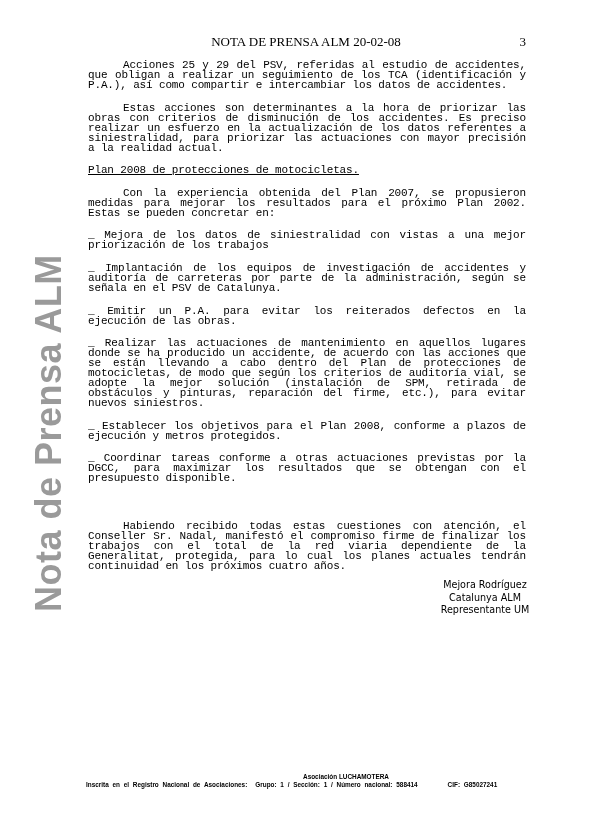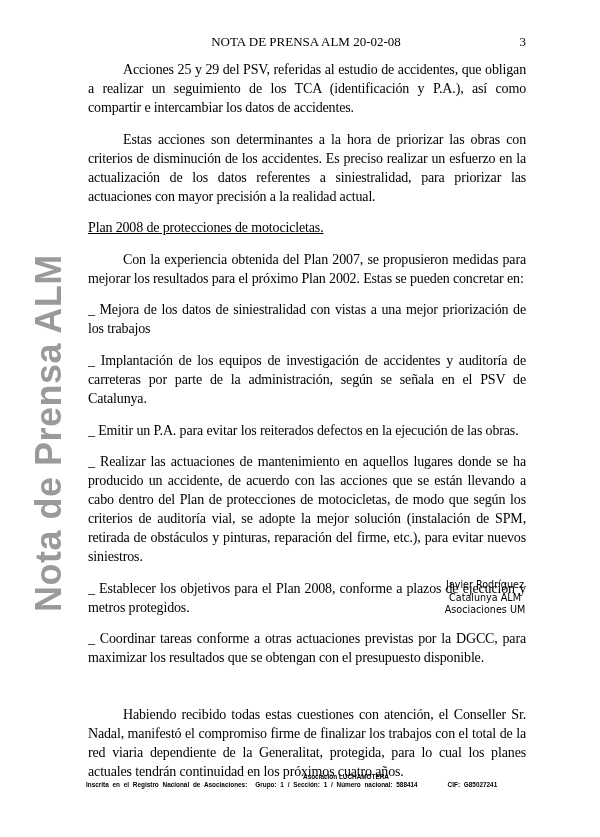--- a/index.html
+++ b/index.html
@@ -1,21 +1,21 @@
 <!DOCTYPE html>
 <html><head>
 <meta charset="utf-8">
 <style>
   html, body { margin: 0; padding: 0; background: #ffffff; }
   body { width: 600px; height: 837px; position: relative; overflow: hidden; color: #000; }
   .page { position: absolute; left: 0; top: 0; width: 600px; height: 742px; background: #fff; }
   .header { position: absolute; top: 34px; left: 86px; width: 440px; height: 18px; font-family: "Liberation Serif", serif; font-size: 13px; }
   .header-title { position: absolute; left: 0; right: 0; text-align: center; }
   .header-page { position: absolute; right: 0; top: 0; }
-  .body { position: absolute; left: 88px; top: 60px; width: 438px; font-family: Liberation Serif, serif; font-size: 14px; line-height: 19px; letter-spacing: -0.15px; }
+  .body { position: absolute; left: 88px; top: 60px; width: 438px; font-family: Liberation Mono, monospace; font-size: 11px; line-height: 10px; letter-spacing: -0.15px; }
   .para { margin: 0 0 12.6px 0; text-align: justify; text-align-last: left; }
   .indent { text-indent: 35px; }
   .section-title { text-decoration: underline; margin: 0 0 12.6px 0; }
   .bullet { margin: 0 0 12.6px 0; text-align: justify; }
   .spacer { height: 25px; }
   .signature { position: absolute; top: 579px; left: 420px; width: 130px; text-align: center; font-family: "DejaVu Sans", sans-serif; font-size: 9.6px; line-height: 12.6px; }
   .side-title { position: absolute; left: 28px; top: 612px; transform-origin: left top; transform: rotate(-90deg); font-family: "Liberation Sans", sans-serif; font-size: 36px; font-weight: bold; color: #9a9a9a; white-space: nowrap; letter-spacing: 0.5px; }
   .footer { position: absolute; left: 86px; top: 773px; width: 460px; font-family: "Liberation Sans", sans-serif; font-size: 6.4px; font-weight: bold; line-height: 8px; }
   .footer-org { text-align: center; padding-left: 60px; }
   .footer-reg { display: flex; white-space: nowrap; word-spacing: 2px; }
@@ -47,23 +47,23 @@
     <p class="bullet">_ Realizar las actuaciones de mantenimiento en aquellos lugares donde se ha producido un accidente, de acuerdo con las acciones que se están llevando a cabo dentro del Plan de protecciones de motocicletas, de modo que según los criterios de auditoría vial, se adopte la mejor solución (instalación de SPM, retirada de obstáculos y pinturas, reparación del firme, etc.), para evitar nuevos siniestros.</p>
     <p class="bullet">_ Establecer los objetivos para el Plan 2008, conforme a plazos de ejecución y metros protegidos.</p>
     <p class="bullet">_ Coordinar tareas conforme a otras actuaciones previstas por la DGCC, para maximizar los resultados que se obtengan con el presupuesto disponible.</p>
 
     <div class="spacer"></div>
 
     <p class="para indent">Habiendo recibido todas estas cuestiones con atención, el Conseller Sr. Nadal, manifestó el compromiso firme de finalizar los trabajos con el total de la red viaria dependiente de la Generalitat, protegida, para lo cual los planes actuales tendrán continuidad en los próximos cuatro años.</p>
   </div>
 
   <div class="signature">
-    <div>Javier Rodríguez</div>
+    <div>Mejora Rodríguez</div>
     <div>Catalunya ALM</div>
-    <div>Asociaciones UM</div>
+    <div>Representante UM</div>
   </div>
 
   <div class="footer">
     <div class="footer-org">Asociación LUCHAMOTERA</div>
     <div class="footer-reg">
       <span>Inscrita en el Registro Nacional de Asociaciones:</span>
       <span>Grupo: 1 / Sección: 1 / Número nacional:  588414</span>
       <span class="cif">CIF: G85027241</span>
     </div>
   </div>

